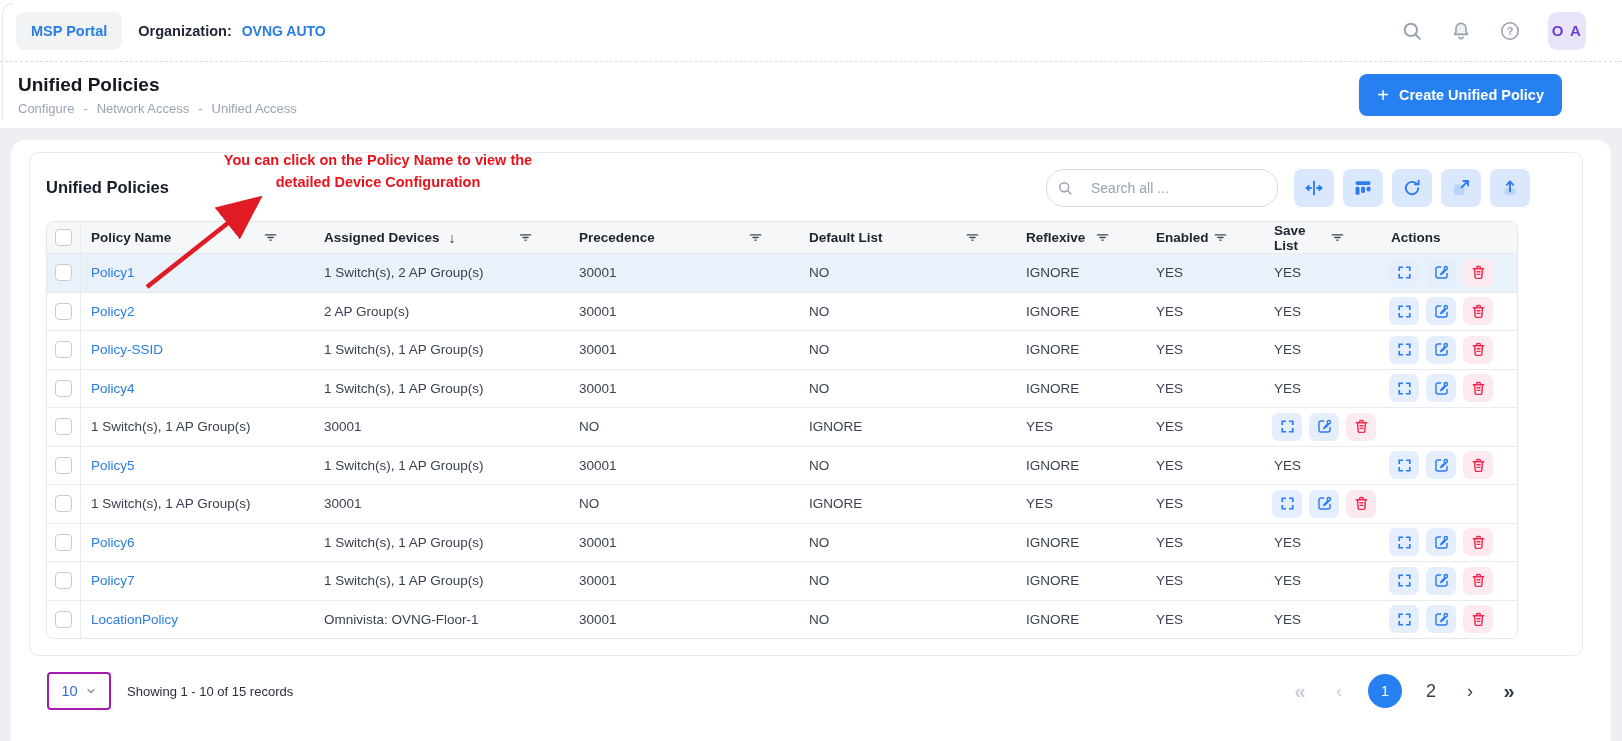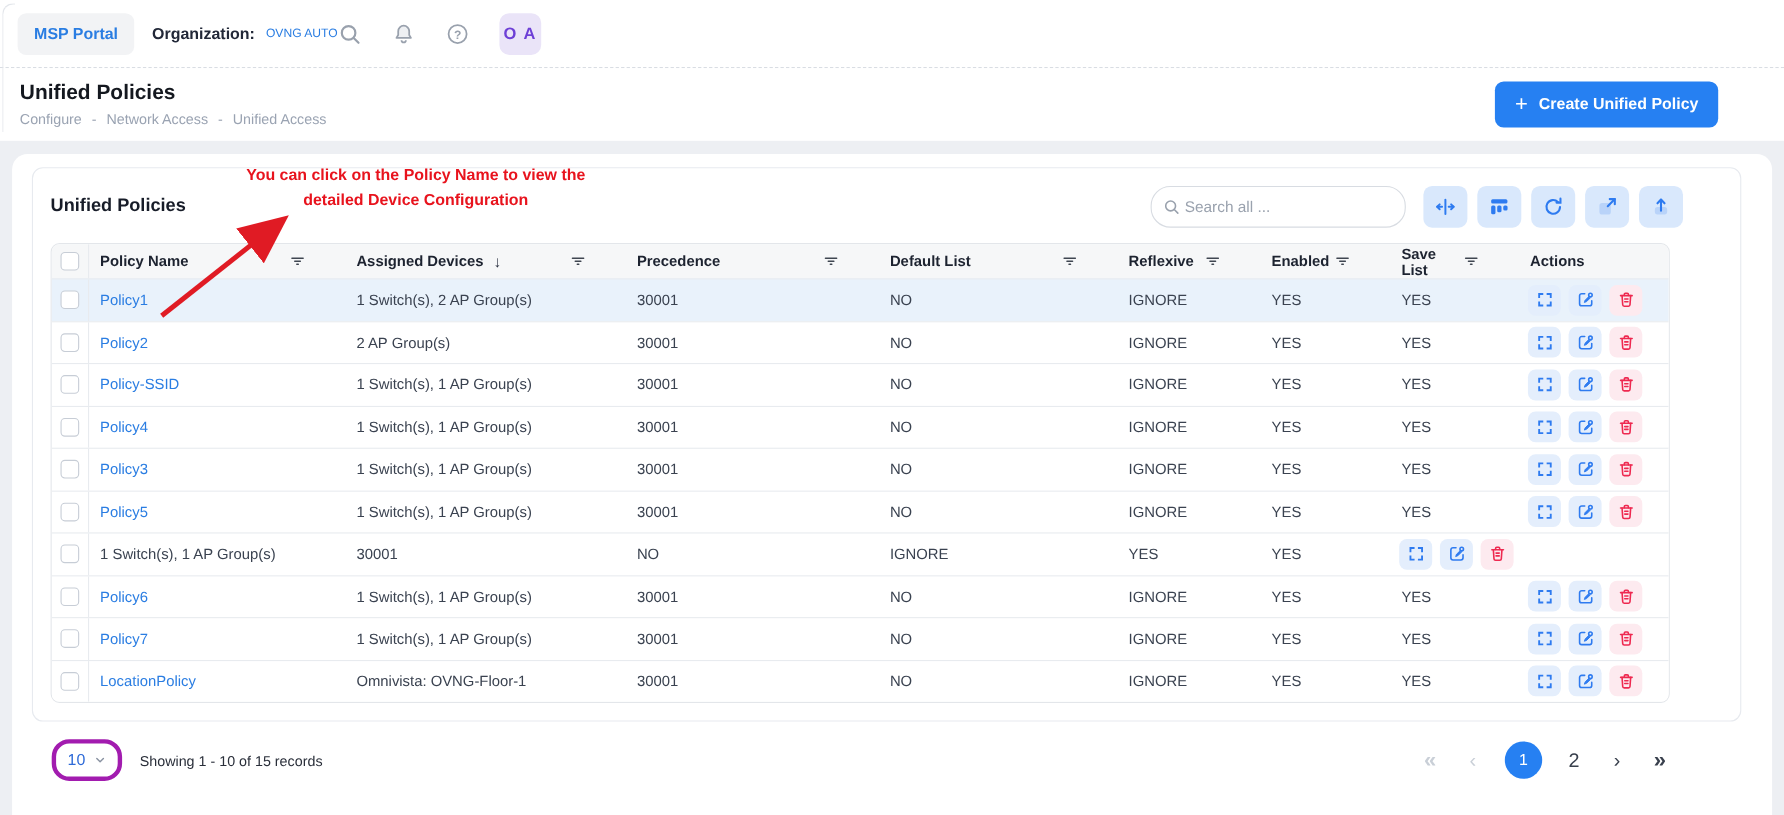--- a/index.html
+++ b/index.html
@@ -3,27 +3,27 @@
 <meta charset="utf-8">
 <style>
   *{box-sizing:border-box;margin:0;padding:0;}
   body{width:1622px;height:741px;overflow:hidden;background:#fff;color:#222;
        font-family:"Liberation Sans",sans-serif;}
   .page{position:relative;display:flex;flex-direction:column;width:1622px;height:741px;}
   .corner-decor{position:absolute;left:2px;top:3px;width:12px;height:117px;
     border-left:1px solid #e3e6eb;border-top:1px solid #e3e6eb;border-top-left-radius:10px;}
 
   
-  .topbar{height:62px;display:flex;align-items:center;
+  .topbar{height:62px;display:flex;align-items:center;justify-content:space-between;
     padding:0 36px 0 16px;border-bottom:1px dashed #d9dde3;background:#fff;flex:none;}
   .topbar-left{display:flex;align-items:center;gap:16px;}
   .portal-chip{background:#f2f3f5;color:var(--link);font-weight:700;font-size:14.5px;
     border:none;border-radius:8px;padding:11px 15px;cursor:pointer;font-family:inherit;}
   .org-label{font-weight:700;color:#222838;font-size:14.5px;}
-  .org-value{color:var(--link);font-weight:400;font-size:11px;text-decoration:none;cursor:pointer;margin-left:-6px;}
+  .org-value{color:var(--link);font-weight:700;font-size:14px;text-decoration:none;cursor:pointer;margin-left:-6px;}
   .topbar-right{display:flex;align-items:center;gap:27px;}
   .tb-icon{color:#99a1ad;width:22px;height:22px;display:flex;align-items:center;justify-content:center;cursor:pointer;}
   .tb-icon svg{width:22px;height:22px;}
   .avatar{width:38px;height:38px;border-radius:9px;background:#eae4f8;color:var(--purple);
     font-weight:700;font-size:15px;border:none;letter-spacing:1.5px;cursor:pointer;font-family:inherit;}
 
   
   .page-header{height:66px;display:flex;align-items:center;justify-content:space-between;
     padding:0 60px 0 18px;background:#fff;flex:none;}
   h1{font-size:19px;color:#14181f;font-weight:700;}
@@ -35,21 +35,21 @@
   .create-btn .plus{font-size:20px;font-weight:400;line-height:1;}
 
   
   .content{flex:1;background:#edeff3;padding:12px 11px 0;}
   .panel{background:#fff;height:100%;border-radius:14px 14px 0 0;padding-top:12px;}
   .card{margin:0 28px 0 18px;border:1px solid #e7eaef;border-radius:10px;background:#fff;padding-bottom:16px;}
   .card-header{display:flex;align-items:flex-start;justify-content:space-between;padding:16px 52px 14px 16px;}
   .card-header h2{font-size:16.5px;font-weight:700;color:#171c28;padding-top:9px;}
   .card-tools{display:flex;gap:10px;align-items:center;}
   .search-box{width:232px;height:38px;border:1px solid #d8dce2;border-radius:18px;display:flex;
-    align-items:center;padding:0 10px;gap:4px;color:#99a1ad;background:#fff;}
+    align-items:center;padding:0 10px;gap:18px;color:#99a1ad;background:#fff;}
   .search-box svg{width:16px;height:16px;flex:none;}
   .search-box input{border:none;outline:none;font-size:14px;width:100%;color:#333;font-family:inherit;background:transparent;}
   .search-box input::placeholder{color:#9aa2ae;}
   .toolbar{display:flex;gap:9px;margin-left:6px;}
   .tool-btn{width:40px;height:38px;border:none;border-radius:8px;background:#d9e8fc;color:#2e7bf0;
     display:flex;align-items:center;justify-content:center;cursor:pointer;}
   .tool-btn svg{width:20px;height:20px;}
 
   
   .table{margin:0 64px 0 16px;border:1px solid #e3e6ea;border-radius:8px;overflow:hidden;}
@@ -71,21 +71,21 @@
   .actions{gap:7px;padding-left:8px;}
   .act{width:30px;height:28px;border:none;border-radius:7px;display:flex;align-items:center;
     justify-content:center;cursor:pointer;}
   .act.blue{background:#e4eefc;color:#2e7bf0;}
   .act.red{background:#fdeaef;color:var(--del);}
   .act svg{width:17px;height:17px;}
 
   
   .footer{display:flex;align-items:center;justify-content:space-between;margin:16px 92px 0 36px;}
   .footer-left{display:flex;align-items:center;gap:16px;}
-  .page-size{width:64px;height:38px;border:4px solid #a21caf;border-radius:16px;display:flex;
+  .page-size{width:64px;height:38px;border:2px solid #a21caf;border-radius:4px;display:flex;
     align-items:center;justify-content:center;gap:7px;font-size:14.5px;color:#2f6bd8;cursor:pointer;background:#fff;}
   .page-size svg{width:12px;height:12px;color:#8a93a2;}
   .showing{font-size:13px;color:#2a2f3a;}
   .pagination{display:flex;align-items:center;gap:19px;}
   .pg{font-size:18px;color:#39404d;cursor:pointer;min-width:20px;text-align:center;line-height:1;}
   .pg.disabled{color:#c9cfd7;}
   .pg.active{width:34px;height:34px;border-radius:50%;background:var(--accent);color:#fff;
     display:flex;align-items:center;justify-content:center;font-size:14.5px;}
   .pg.jump{font-size:20px;font-weight:700;}
 
@@ -495,23 +495,20 @@
                       </svg>
                     </span>
                   </button>
     </div>
   </div>
 
   <div class="tr row">
     <div class="td cb-cell">
       <span class="checkbox"></span>
     </div>
-    <div class="td">
-                  <a class="plink">Policy3</a>
-                </div>
     <div class="td">1 Switch(s), 1 AP Group(s)</div>
     <div class="td">30001</div>
     <div class="td">NO</div>
     <div class="td">IGNORE</div>
     <div class="td">YES</div>
     <div class="td">YES</div>
     <div class="td actions">
       <button class="act blue">
                     <span style="display:flex;">
                       <svg viewBox="0 0 20 20" fill="none" stroke="currentColor" stroke-width="2" stroke-linecap="square">

